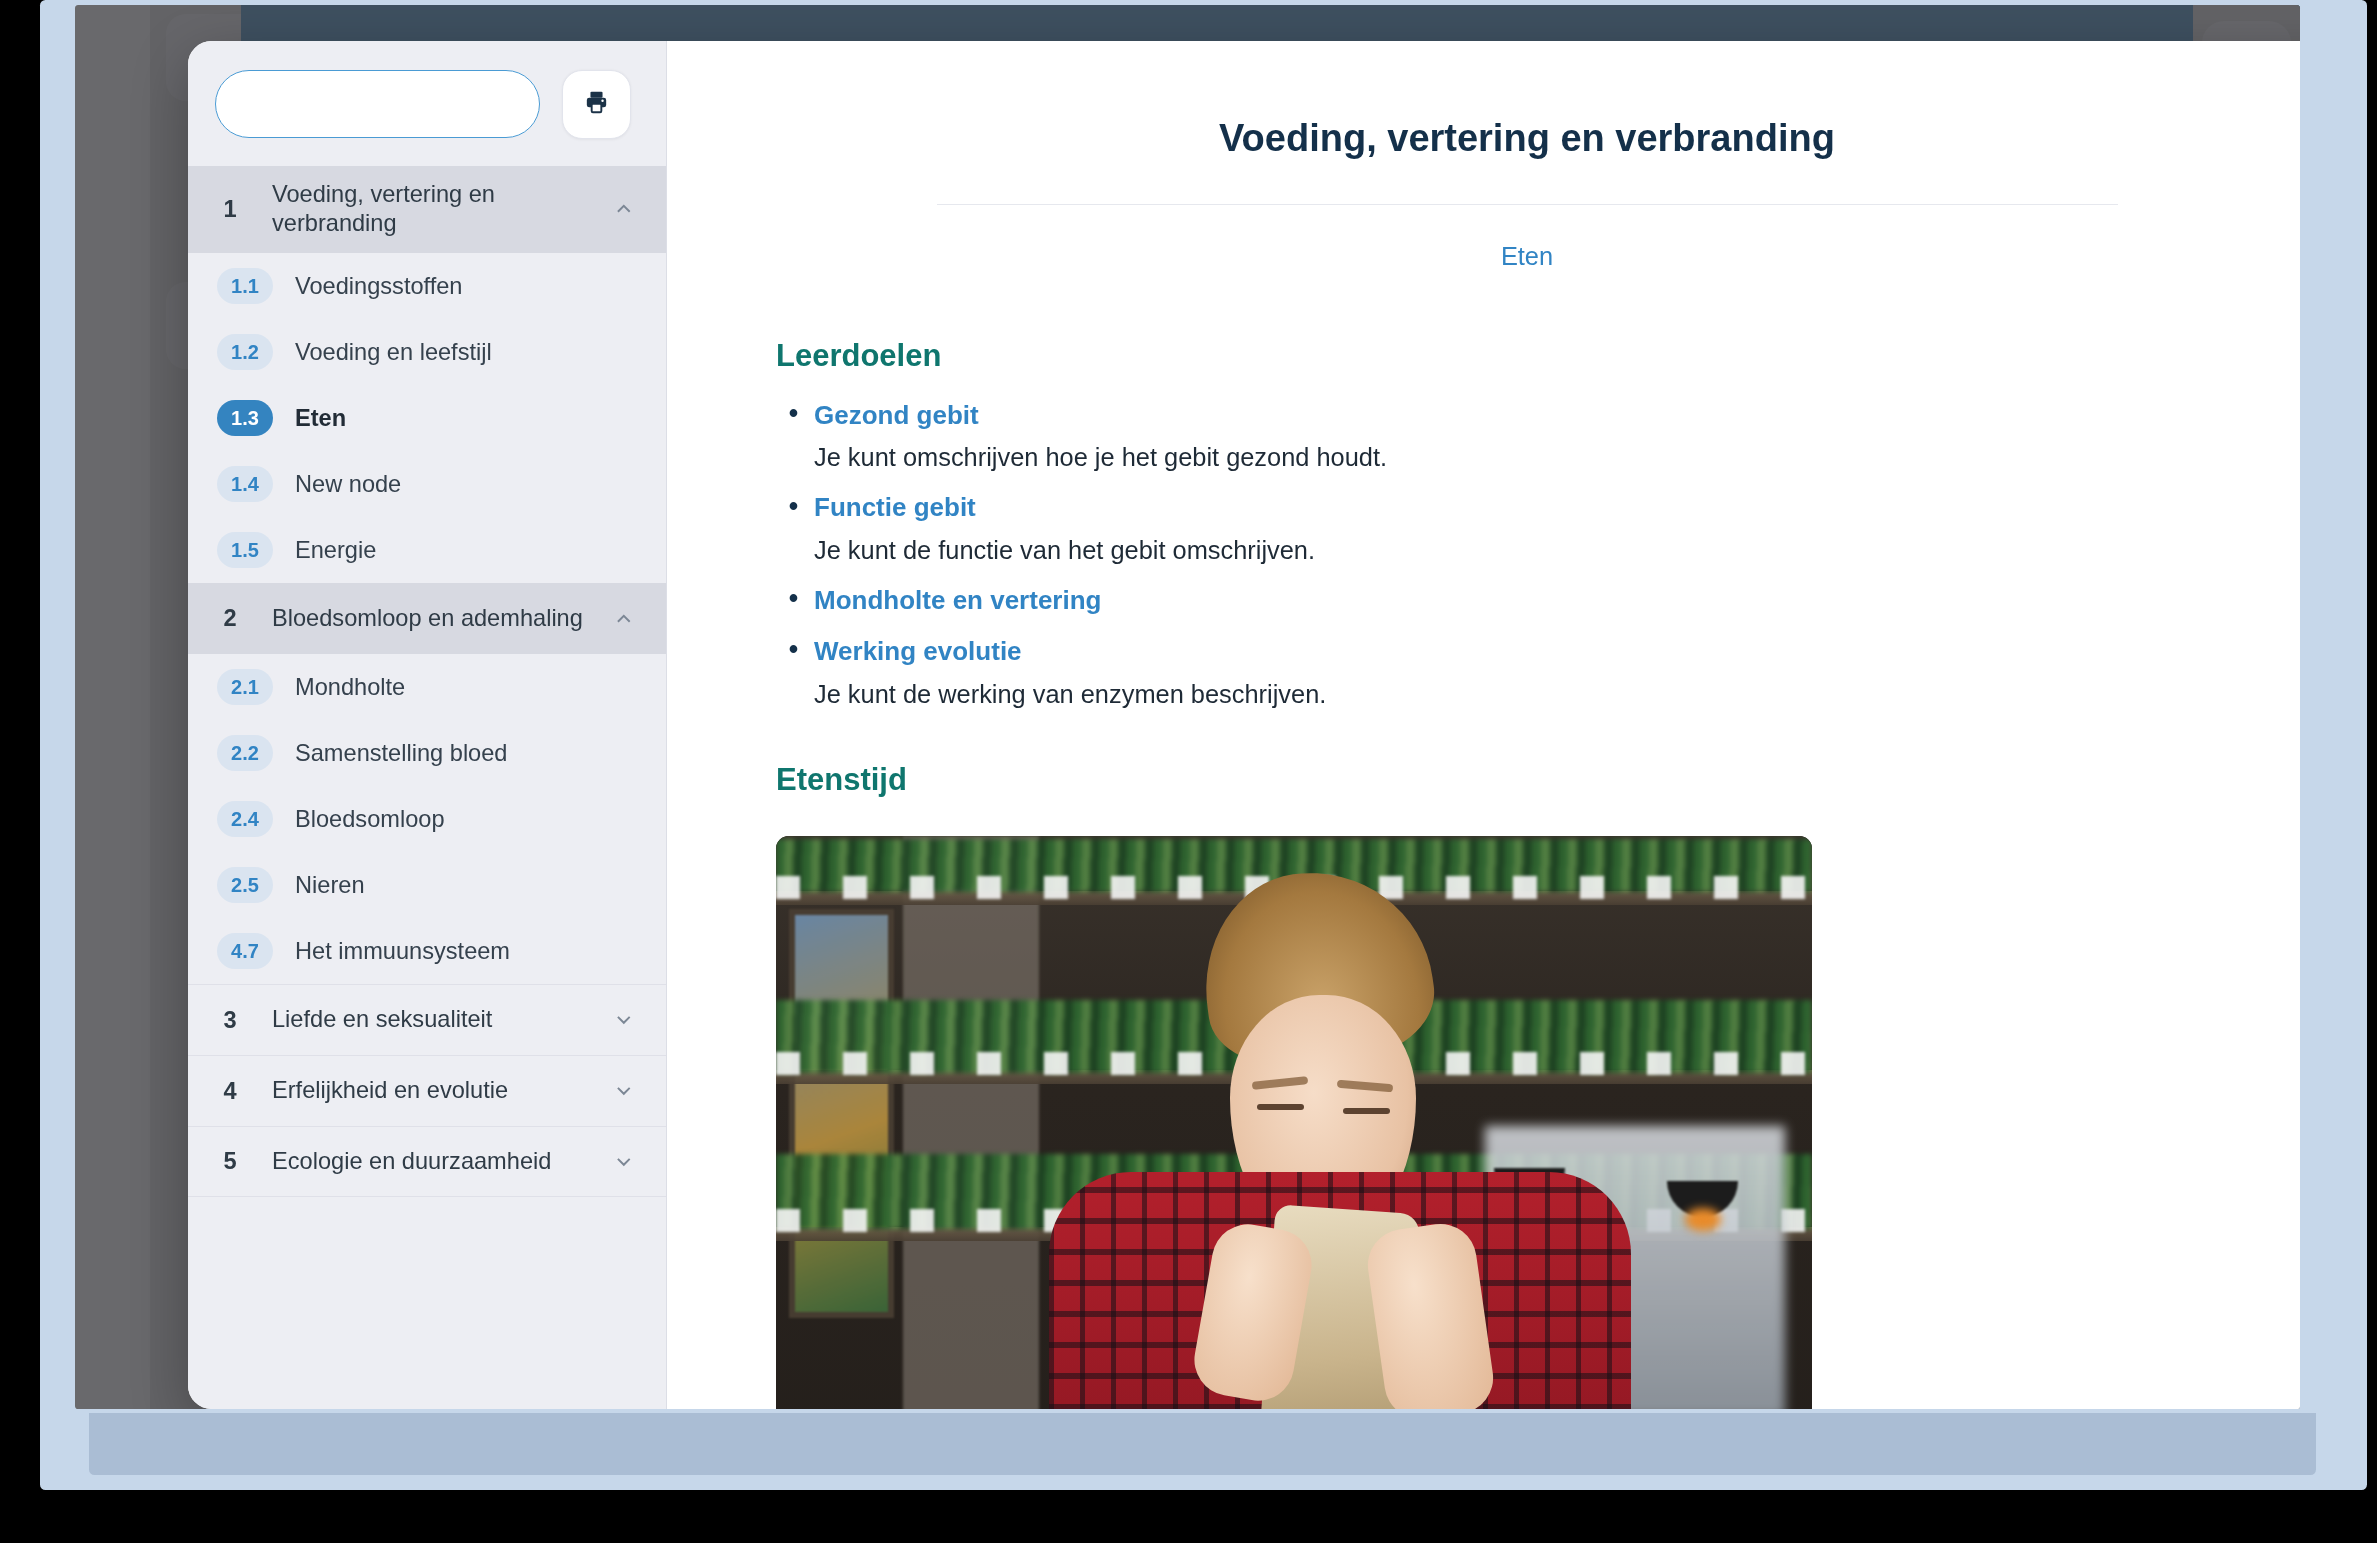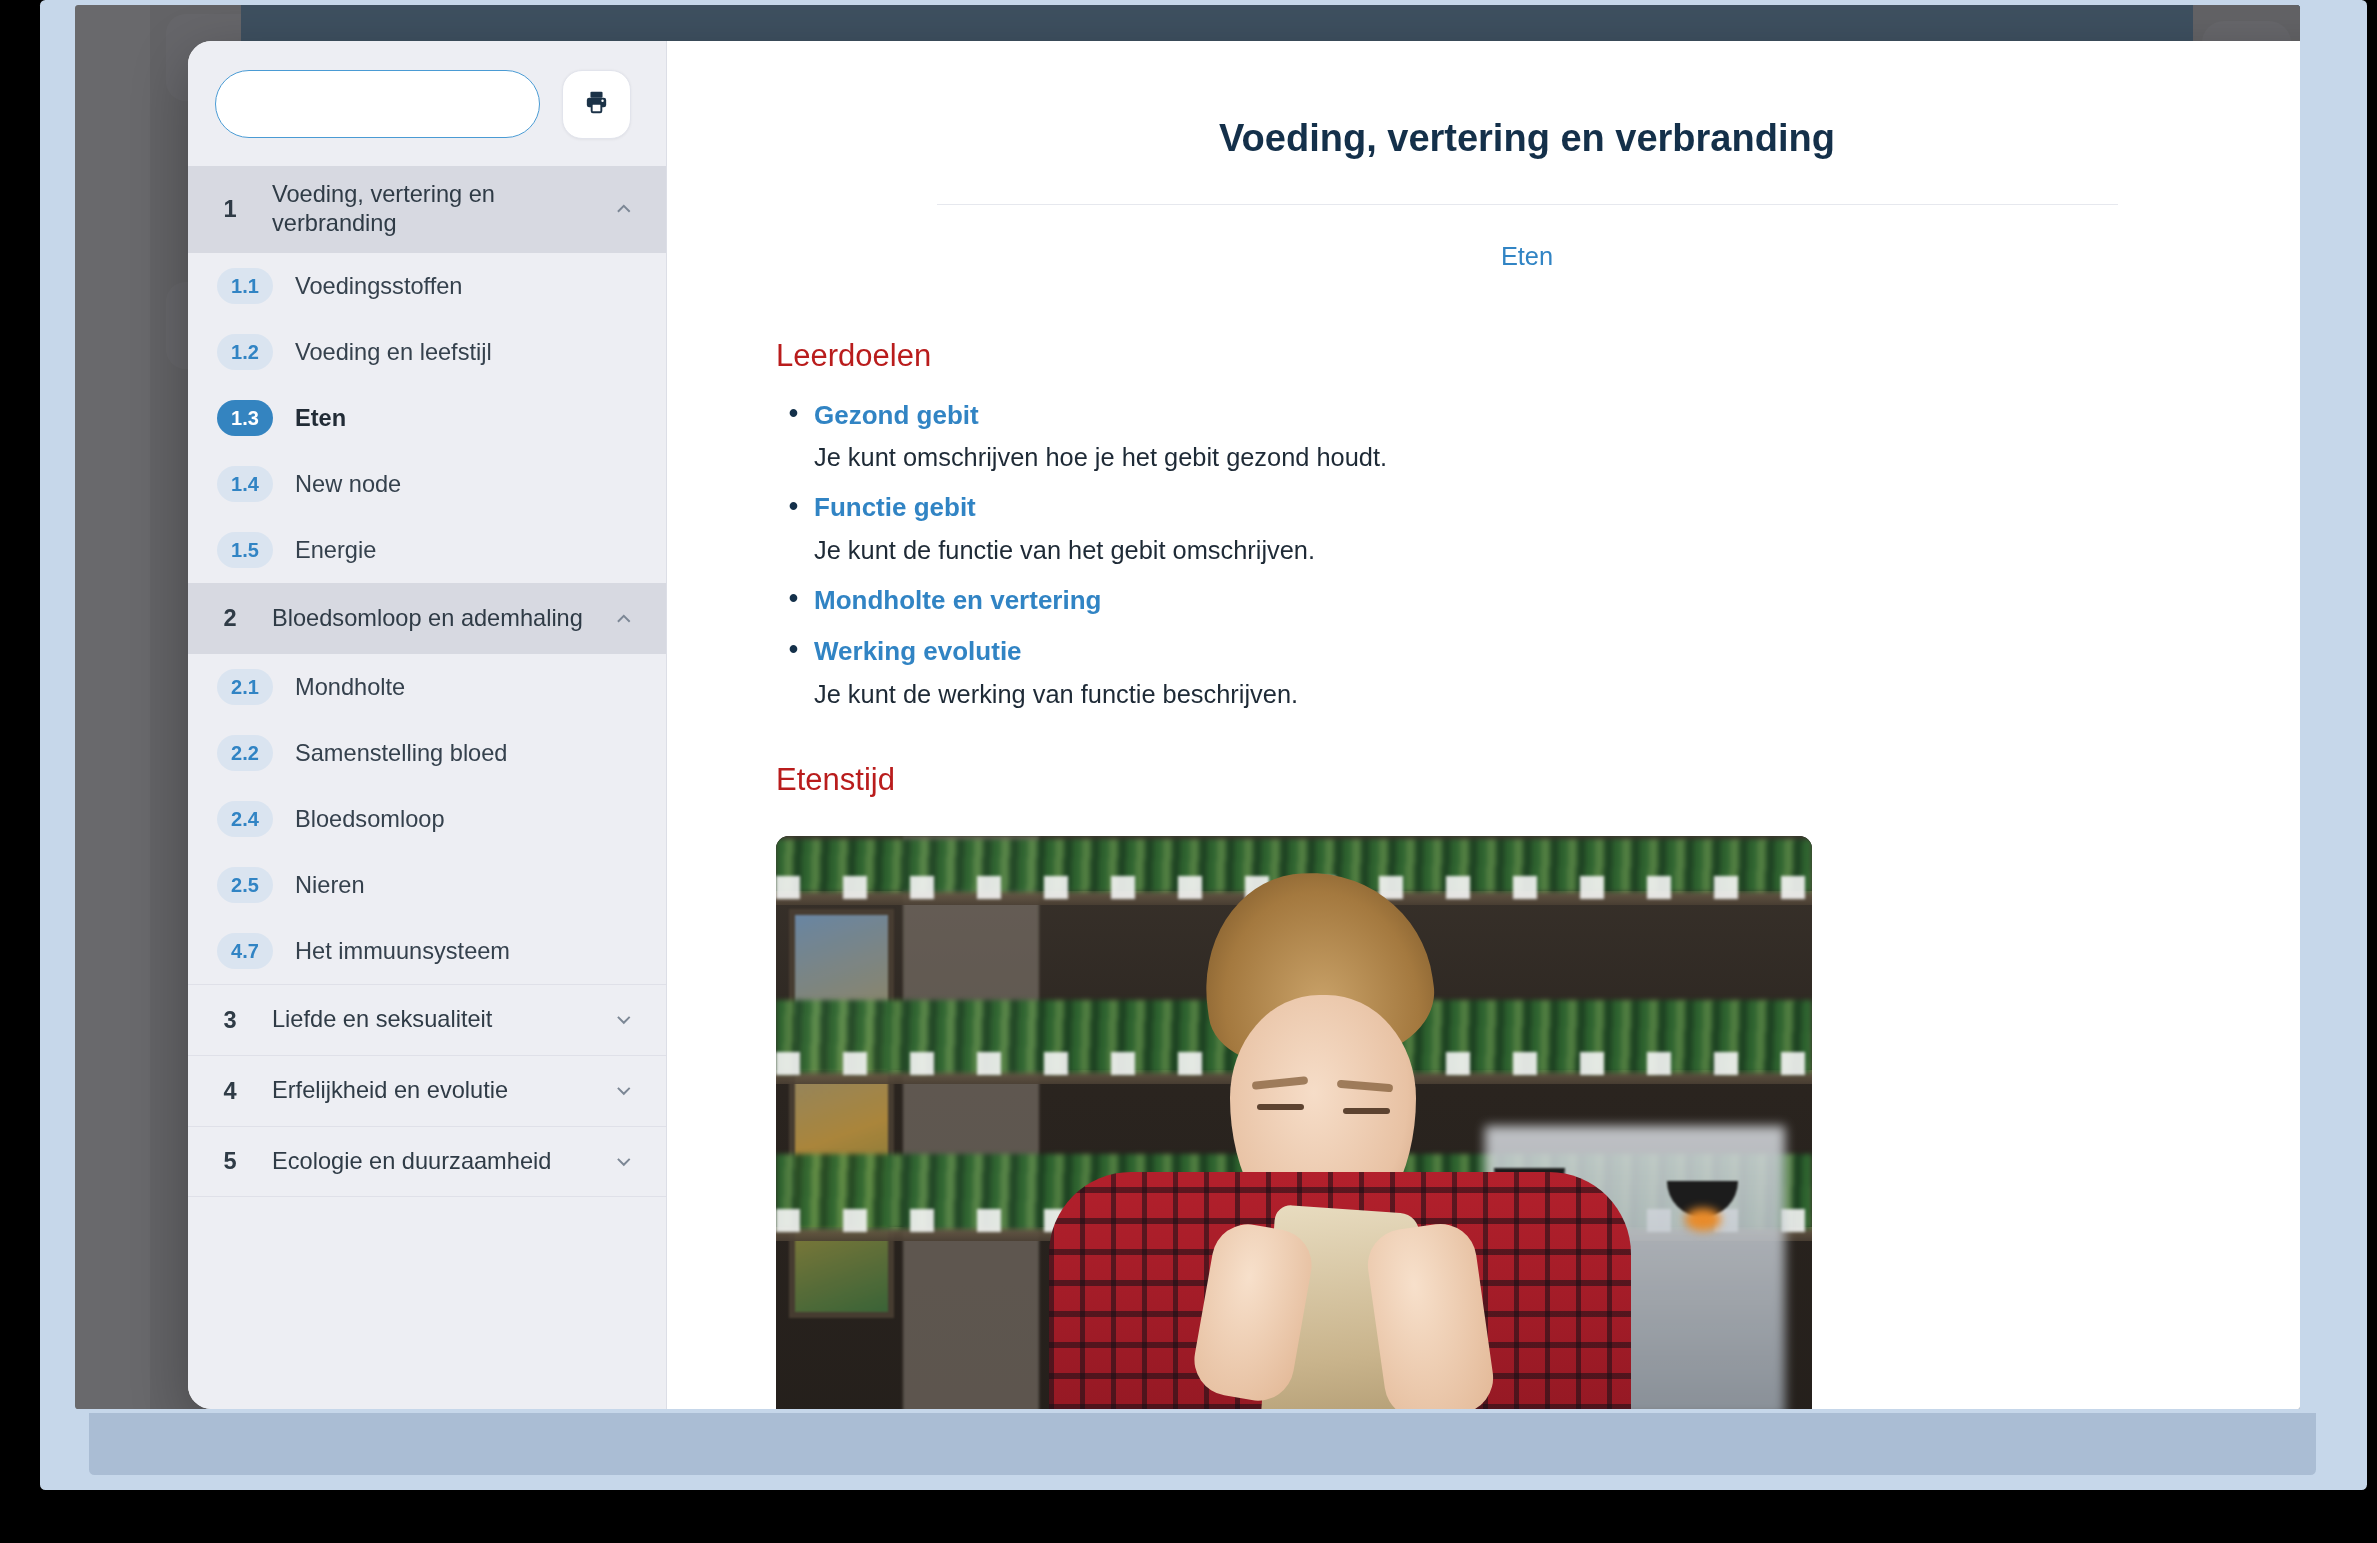--- a/index.html
+++ b/index.html
@@ -179,21 +179,21 @@
   .doc-sub {
     text-align: center;
     font-size: 25.4px; color: #3184c4;
     margin-top: 38px;
   }
   .body {
     padding: 0 109px 0 109px;
     margin-top: 67px;
   }
   .h2 {
-    font-size: 31px; font-weight: normal; color: #b91c1c;
+    font-size: 31px; font-weight: bold; color: #0f766e;
     margin-bottom: 25.4px;
   }
   ul.goals { list-style: none; padding-left: 0; }
   ul.goals li { margin-bottom: 20px; }
   .goal-head {
     position: relative;
     font-size: 26px; font-weight: bold; color: #3184c4;
     padding-left: 38px;
   }
   .goal-head::before {
@@ -560,21 +560,21 @@
               </li>
               <li>
                 <div class="goal-head">Functie gebit</div>
                 <div class="goal-desc">Je kunt de functie van het gebit omschrijven.</div>
               </li>
               <li>
                 <div class="goal-head">Mondholte en vertering</div>
               </li>
               <li>
                 <div class="goal-head">Werking evolutie</div>
-                <div class="goal-desc">Je kunt de werking van functie beschrijven.</div>
+                <div class="goal-desc">Je kunt de werking van enzymen beschrijven.</div>
               </li>
             </ul>
 
             <div class="h2 etenstijd">Etenstijd</div>
 
             <div class="photo">
               <div class="ph-wall"></div>
               <div class="ph-pillar"></div>
               <div class="ph-frame"></div>
               <div class="ph-shelf" style="top:55px;height:14.5px;"></div>

